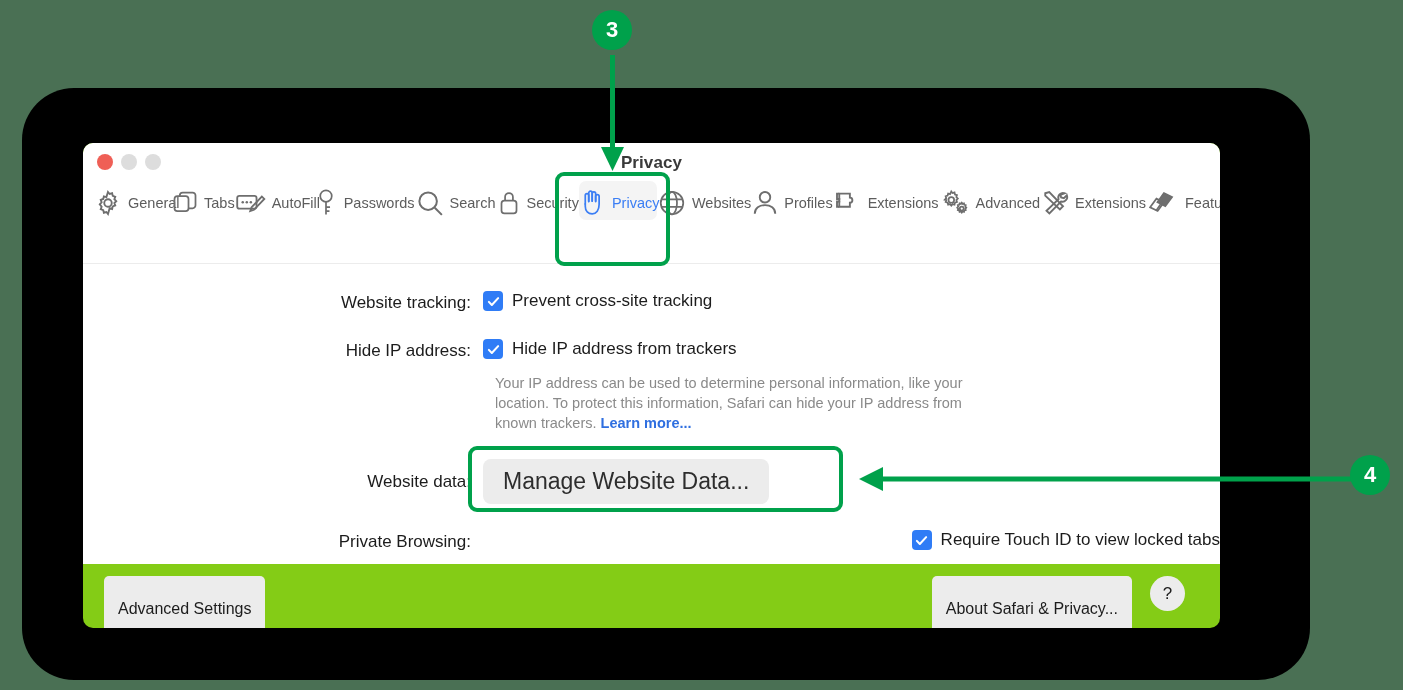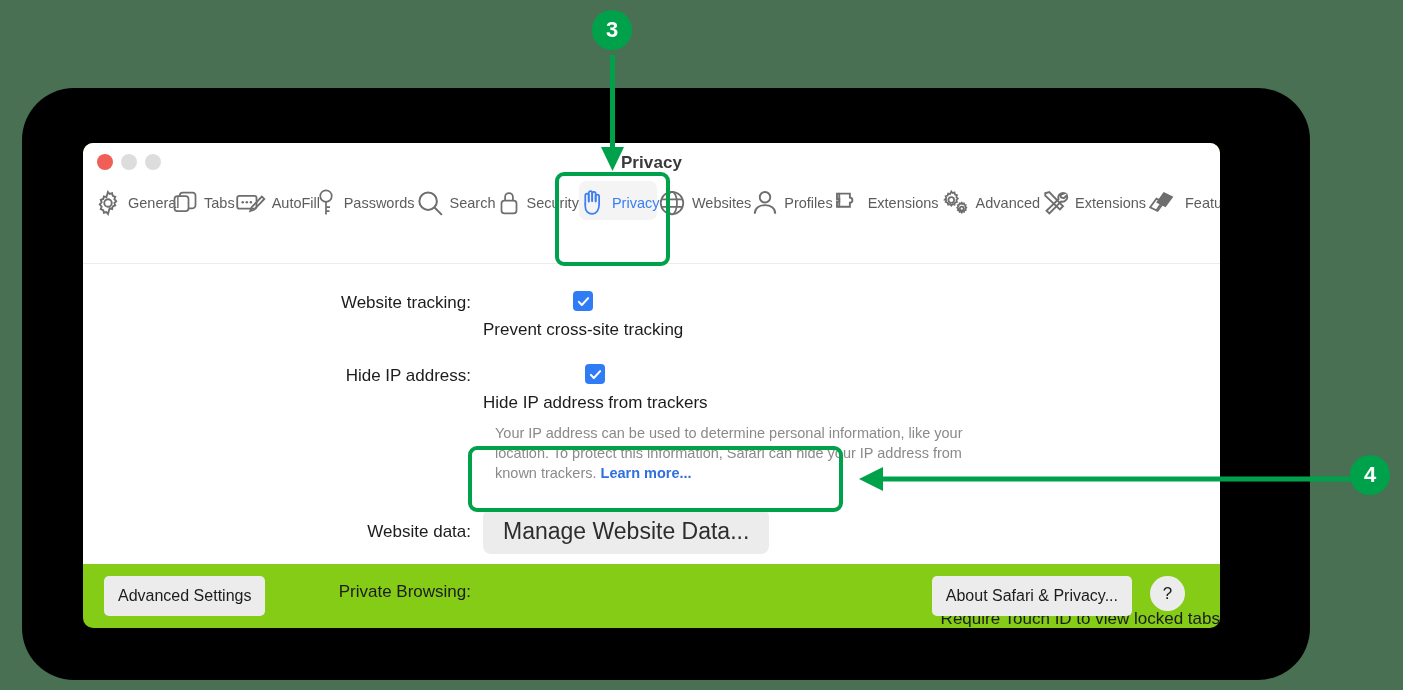--- a/index.html
+++ b/index.html
@@ -96,21 +96,21 @@
     margin-bottom: 6px;
   }
   .row-label {
     width: 400px;
     text-align: right;
     padding-right: 12px;
     font-size: 17px;
     color: #1c1c1c;
     line-height: 24px;
   }
-  .row-control { display: flex; align-items: center; gap: 9px; flex-direction: column; }
+  .row-control { display: flex; align-items: center; gap: 9px; }
   .cb {
     width: 20px; height: 20px;
     border-radius: 4px;
     background: #2f7cf6;
     display: flex; align-items: center; justify-content: center;
     flex: none;
   }
   .cb svg { display: block; }
   .cb-text { font-size: 17px; color: #1c1c1c; }
   .helptext {
@@ -143,21 +143,21 @@
     left: 0; right: 0; bottom: 0;
     height: 64px;
   }
   .btn {
     position: absolute;
     background: #ececec;
     border: none;
     border-radius: 5px;
     font-size: 16px;
     color: #1c1c1c;
-    padding: 11px 14px;
+    padding: 24px 14px;
     font-family: "Liberation Sans", sans-serif;
     cursor: default;
     white-space: nowrap;
   }
   .btn-advanced { left: 21px; top: 12px; }
   .btn-about { right: 88px; top: 12px; }
   .btn-help {
     right: 35px; top: 12px;
     width: 35px; height: 35px;
     border-radius: 50%;

